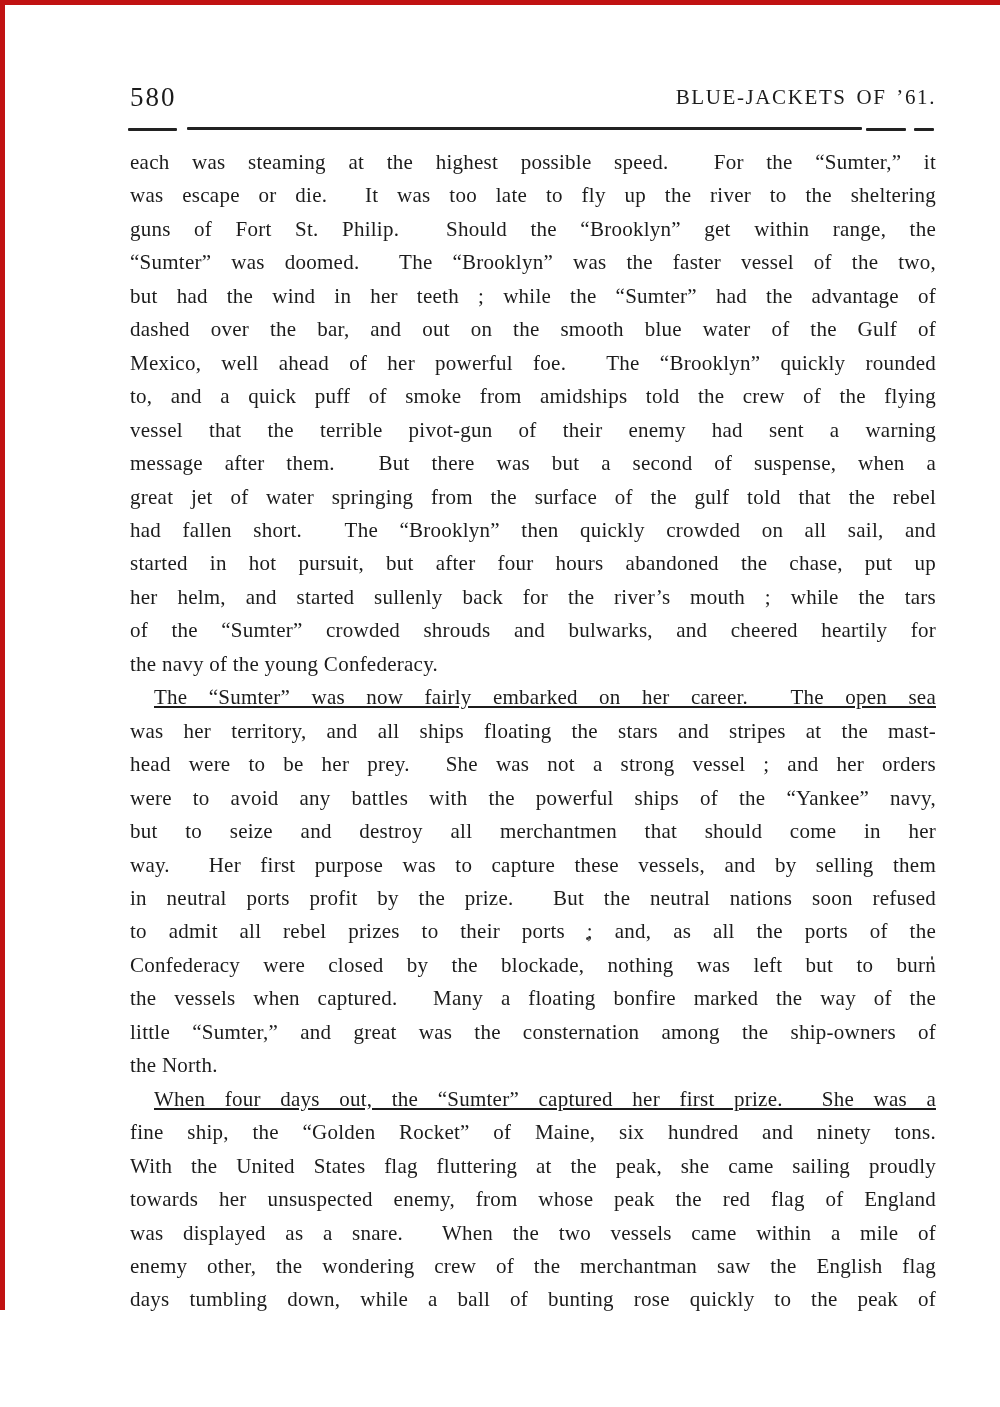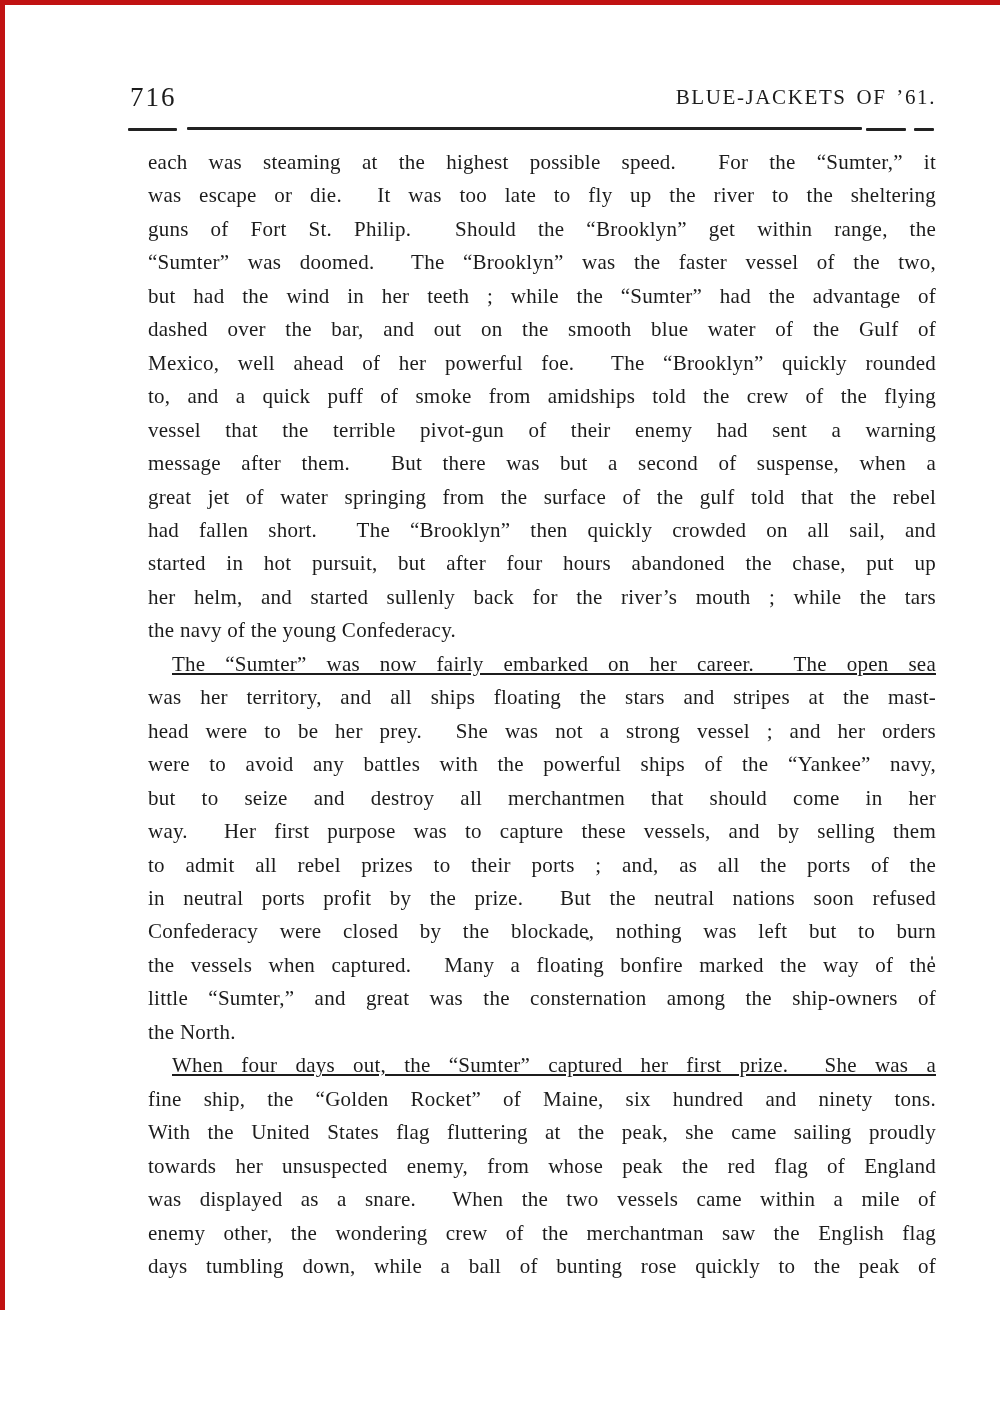--- a/index.html
+++ b/index.html
@@ -50,39 +50,38 @@
   
   .body-text {
     position: absolute; left: 130px; top: 146px; width: 806px;
     font-size: 21px; line-height: 33.45px;
     letter-spacing: 0.25px;
   }
   .page-line {
     white-space: pre-wrap;
     text-align: justify;
     text-align-last: justify;
-    margin-left: 18px;
   }
   .page-line.indent { text-indent: 24px; text-decoration: underline; }
   .page-line.no-j { text-align-last: left; }
 
   
   .speck { position: absolute; background: #3a3a3a; border-radius: 50%; }
   .speck.a { left: 586px; top: 937px; width: 3px; height: 3px; }
   .speck.b { left: 931px; top: 956px; width: 2px; height: 4px; }
 </style>
 </head>
 <body style="--red: #c11212; --ink: #1c1c1c; --paper: #ffffff;">
 
 <div class="page">
   <div class="edge-top"></div>
   <div class="edge-left"></div>
 
   <div class="header">
-    <span class="page-number">716</span>
+    <span class="page-number">580</span>
     <span class="running-title">BLUE-JACKETS OF ’61.</span>
   </div>
 
   <div class="rule">
     <span class="seg s1"></span>
     <span class="seg s2"></span>
     <span class="seg s3"></span>
     <span class="seg s4"></span>
   </div>
 
@@ -94,29 +93,30 @@
       <div class="page-line">but had the wind in her teeth ; while the “Sumter” had the advantage of</div>
       <div class="page-line">dashed over the bar, and out on the smooth blue water of the Gulf of</div>
       <div class="page-line">Mexico, well ahead of her powerful foe.  The “Brooklyn” quickly rounded</div>
       <div class="page-line">to, and a quick puff of smoke from amidships told the crew of the flying</div>
       <div class="page-line">vessel that the terrible pivot-gun of their enemy had sent a warning</div>
       <div class="page-line">message after them.  But there was but a second of suspense, when a</div>
       <div class="page-line">great jet of water springing from the surface of the gulf told that the rebel</div>
       <div class="page-line">had fallen short.  The “Brooklyn” then quickly crowded on all sail, and</div>
       <div class="page-line">started in hot pursuit, but after four hours abandoned the chase, put up</div>
       <div class="page-line">her helm, and started sullenly back for the river’s mouth ; while the tars</div>
+      <div class="page-line">of the “Sumter” crowded shrouds and bulwarks, and cheered heartily for</div>
       <div class="page-line no-j">the navy of the young Confederacy.</div>
       <div class="page-line indent">The “Sumter” was now fairly embarked on her career.  The open sea</div>
       <div class="page-line">was her territory, and all ships floating the stars and stripes at the mast-</div>
       <div class="page-line">head were to be her prey.  She was not a strong vessel ; and her orders</div>
       <div class="page-line">were to avoid any battles with the powerful ships of the “Yankee” navy,</div>
       <div class="page-line">but to seize and destroy all merchantmen that should come in her</div>
       <div class="page-line">way.  Her first purpose was to capture these vessels, and by selling them</div>
+      <div class="page-line">in neutral ports profit by the prize.  But the neutral nations soon refused</div>
       <div class="page-line">to admit all rebel prizes to their ports ; and, as all the ports of the</div>
-      <div class="page-line">in neutral ports profit by the prize.  But the neutral nations soon refused</div>
       <div class="page-line">Confederacy were closed by the blockade, nothing was left but to burn</div>
       <div class="page-line">the vessels when captured.  Many a floating bonfire marked the way of the</div>
       <div class="page-line">little “Sumter,” and great was the consternation among the ship-owners of</div>
       <div class="page-line no-j">the North.</div>
       <div class="page-line indent">When four days out, the “Sumter” captured her first prize.  She was a</div>
       <div class="page-line">fine ship, the “Golden Rocket” of Maine, six hundred and ninety tons.</div>
       <div class="page-line">With the United States flag fluttering at the peak, she came sailing proudly</div>
       <div class="page-line">towards her unsuspected enemy, from whose peak the red flag of England</div>
       <div class="page-line">was displayed as a snare.  When the two vessels came within a mile of</div>
       <div class="page-line">enemy other, the wondering crew of the merchantman saw the English flag</div>

